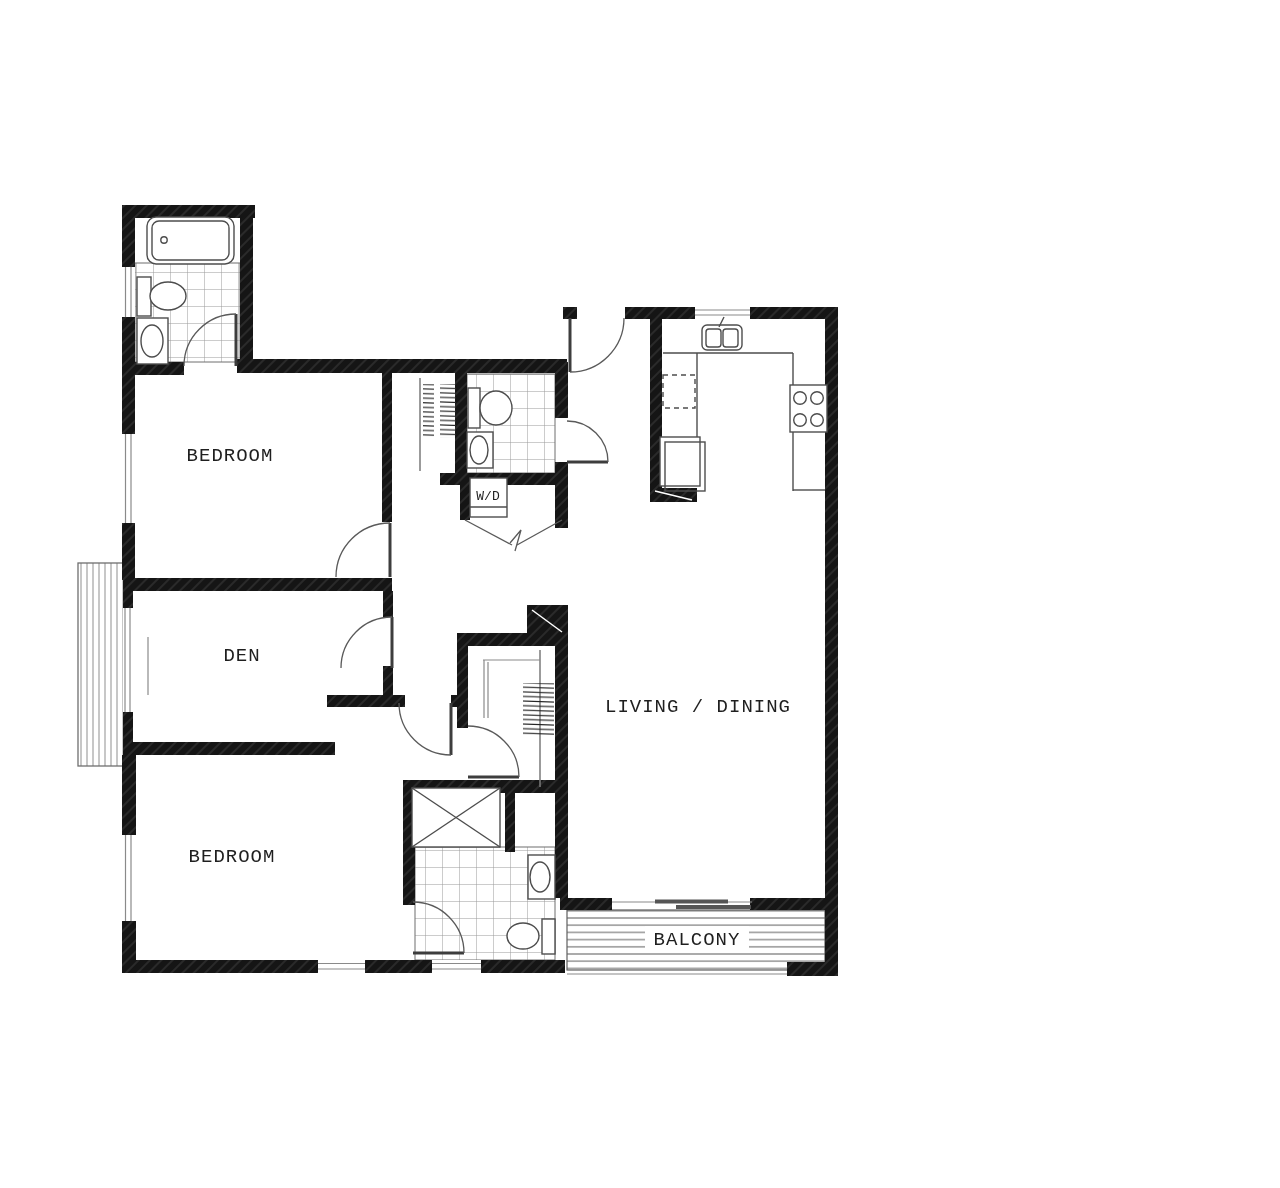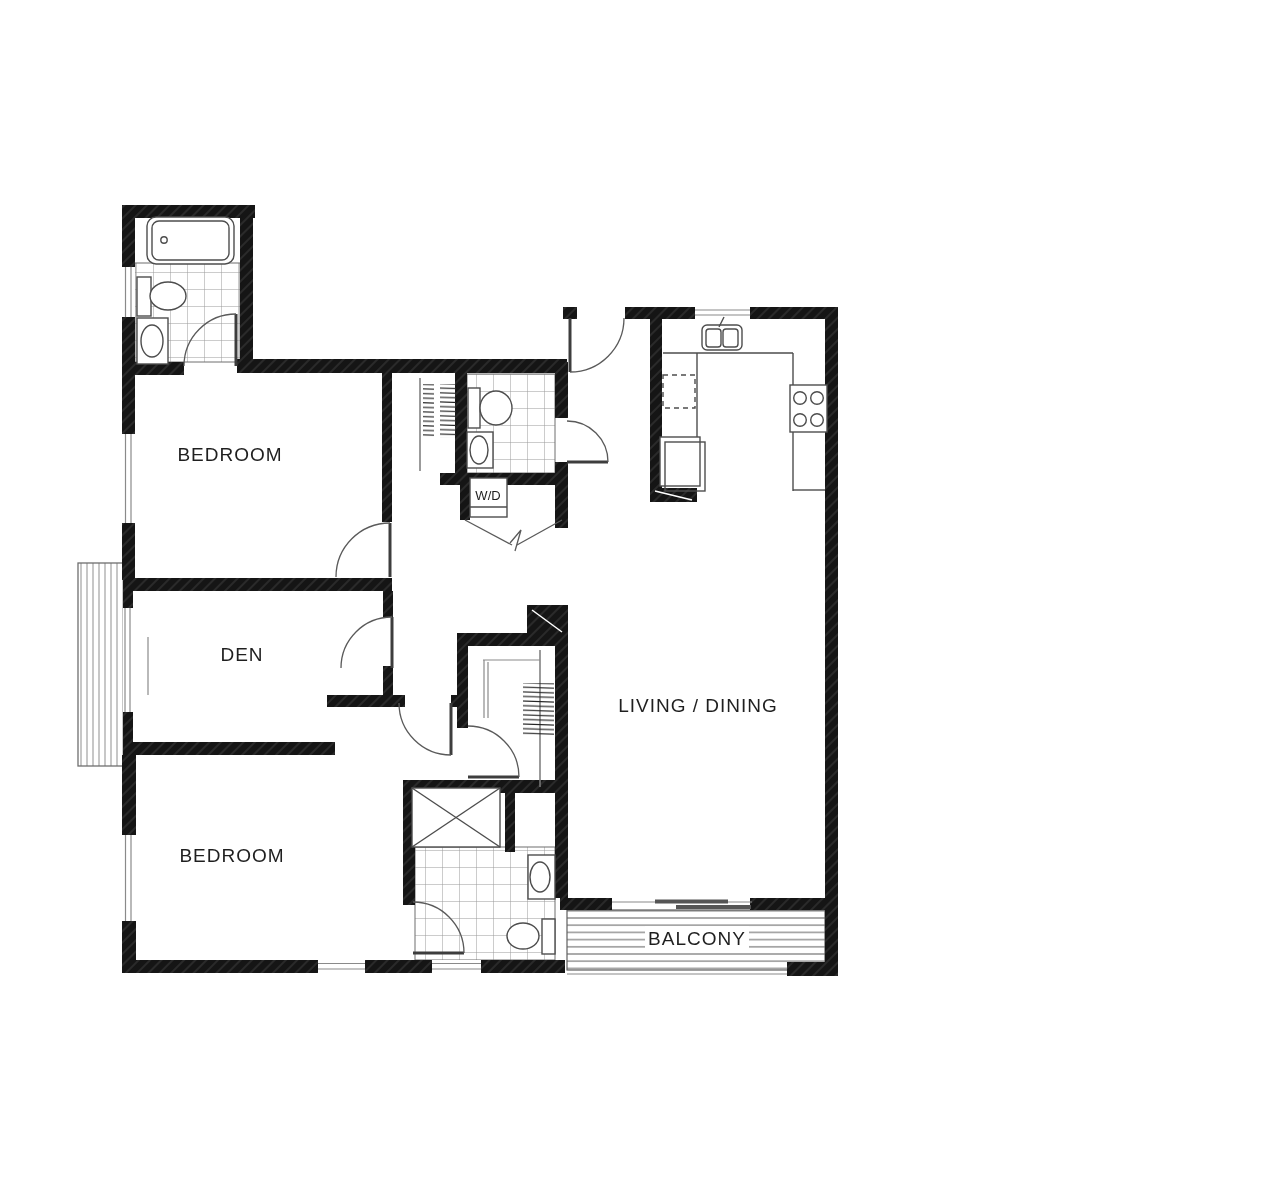--- a/index.html
+++ b/index.html
@@ -1,17 +1,17 @@
 <!DOCTYPE html>
 <html><head>
 <meta charset="utf-8">
 <style>
   html,body{margin:0;padding:0;background:#ffffff;}
   .page{width:1280px;height:1188px;position:relative;background:#ffffff;overflow:hidden;
-        font-family:Liberation Sans, sans-serif;}
+        font-family:Liberation Mono, monospace;}
   svg{display:block;}
   .wall{fill:url(#wallp);stroke:none;}
   .fix{fill:#ffffff;stroke:#4d4d4d;stroke-width:1.4;}
   .fixline{fill:none;stroke:#4d4d4d;stroke-width:1.4;}
   .thin{fill:none;stroke:#8a8a8a;stroke-width:1.2;}
   .arc{fill:none;stroke:#5a5a5a;stroke-width:1.3;}
   .leaf{stroke:#3d3d3d;stroke-width:3;}
   .tilebox{fill:url(#tile);stroke:#6f6f6f;stroke-width:1;}
   .roomlabel{font-size:19px;fill:#1f1f1f;letter-spacing:1px;}
   .smalllabel{font-size:13px;fill:#1f1f1f;}

